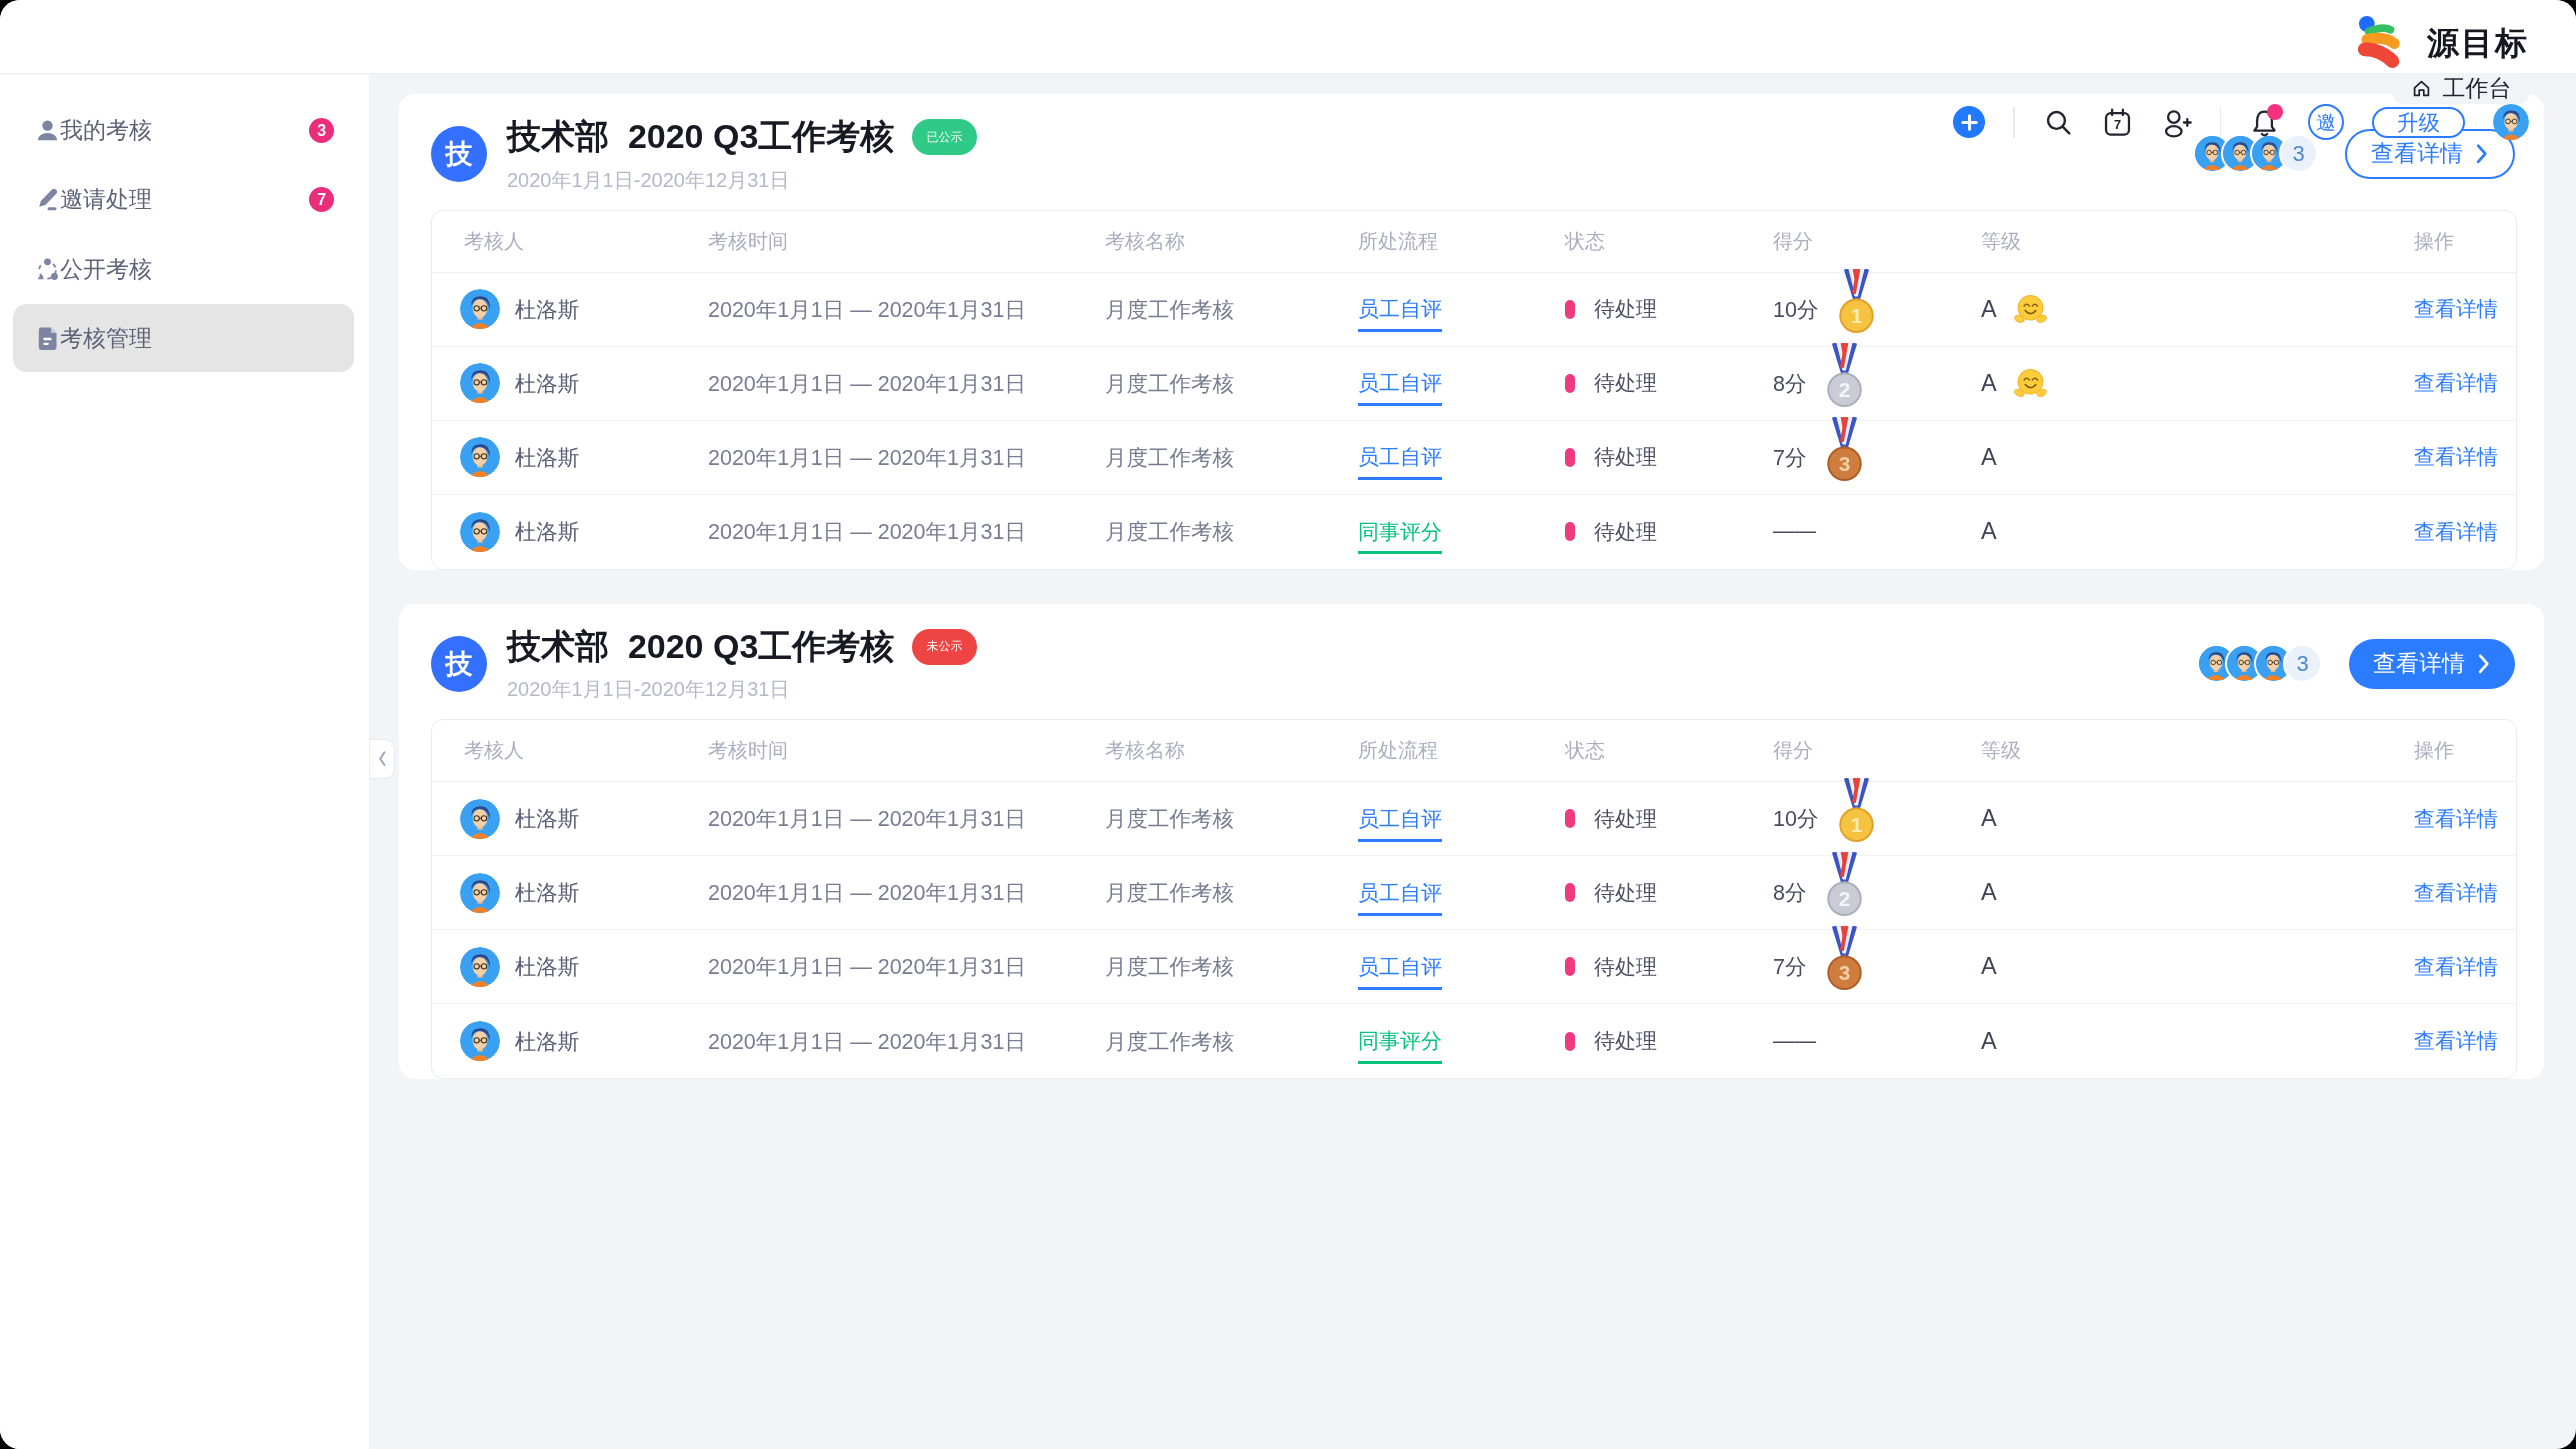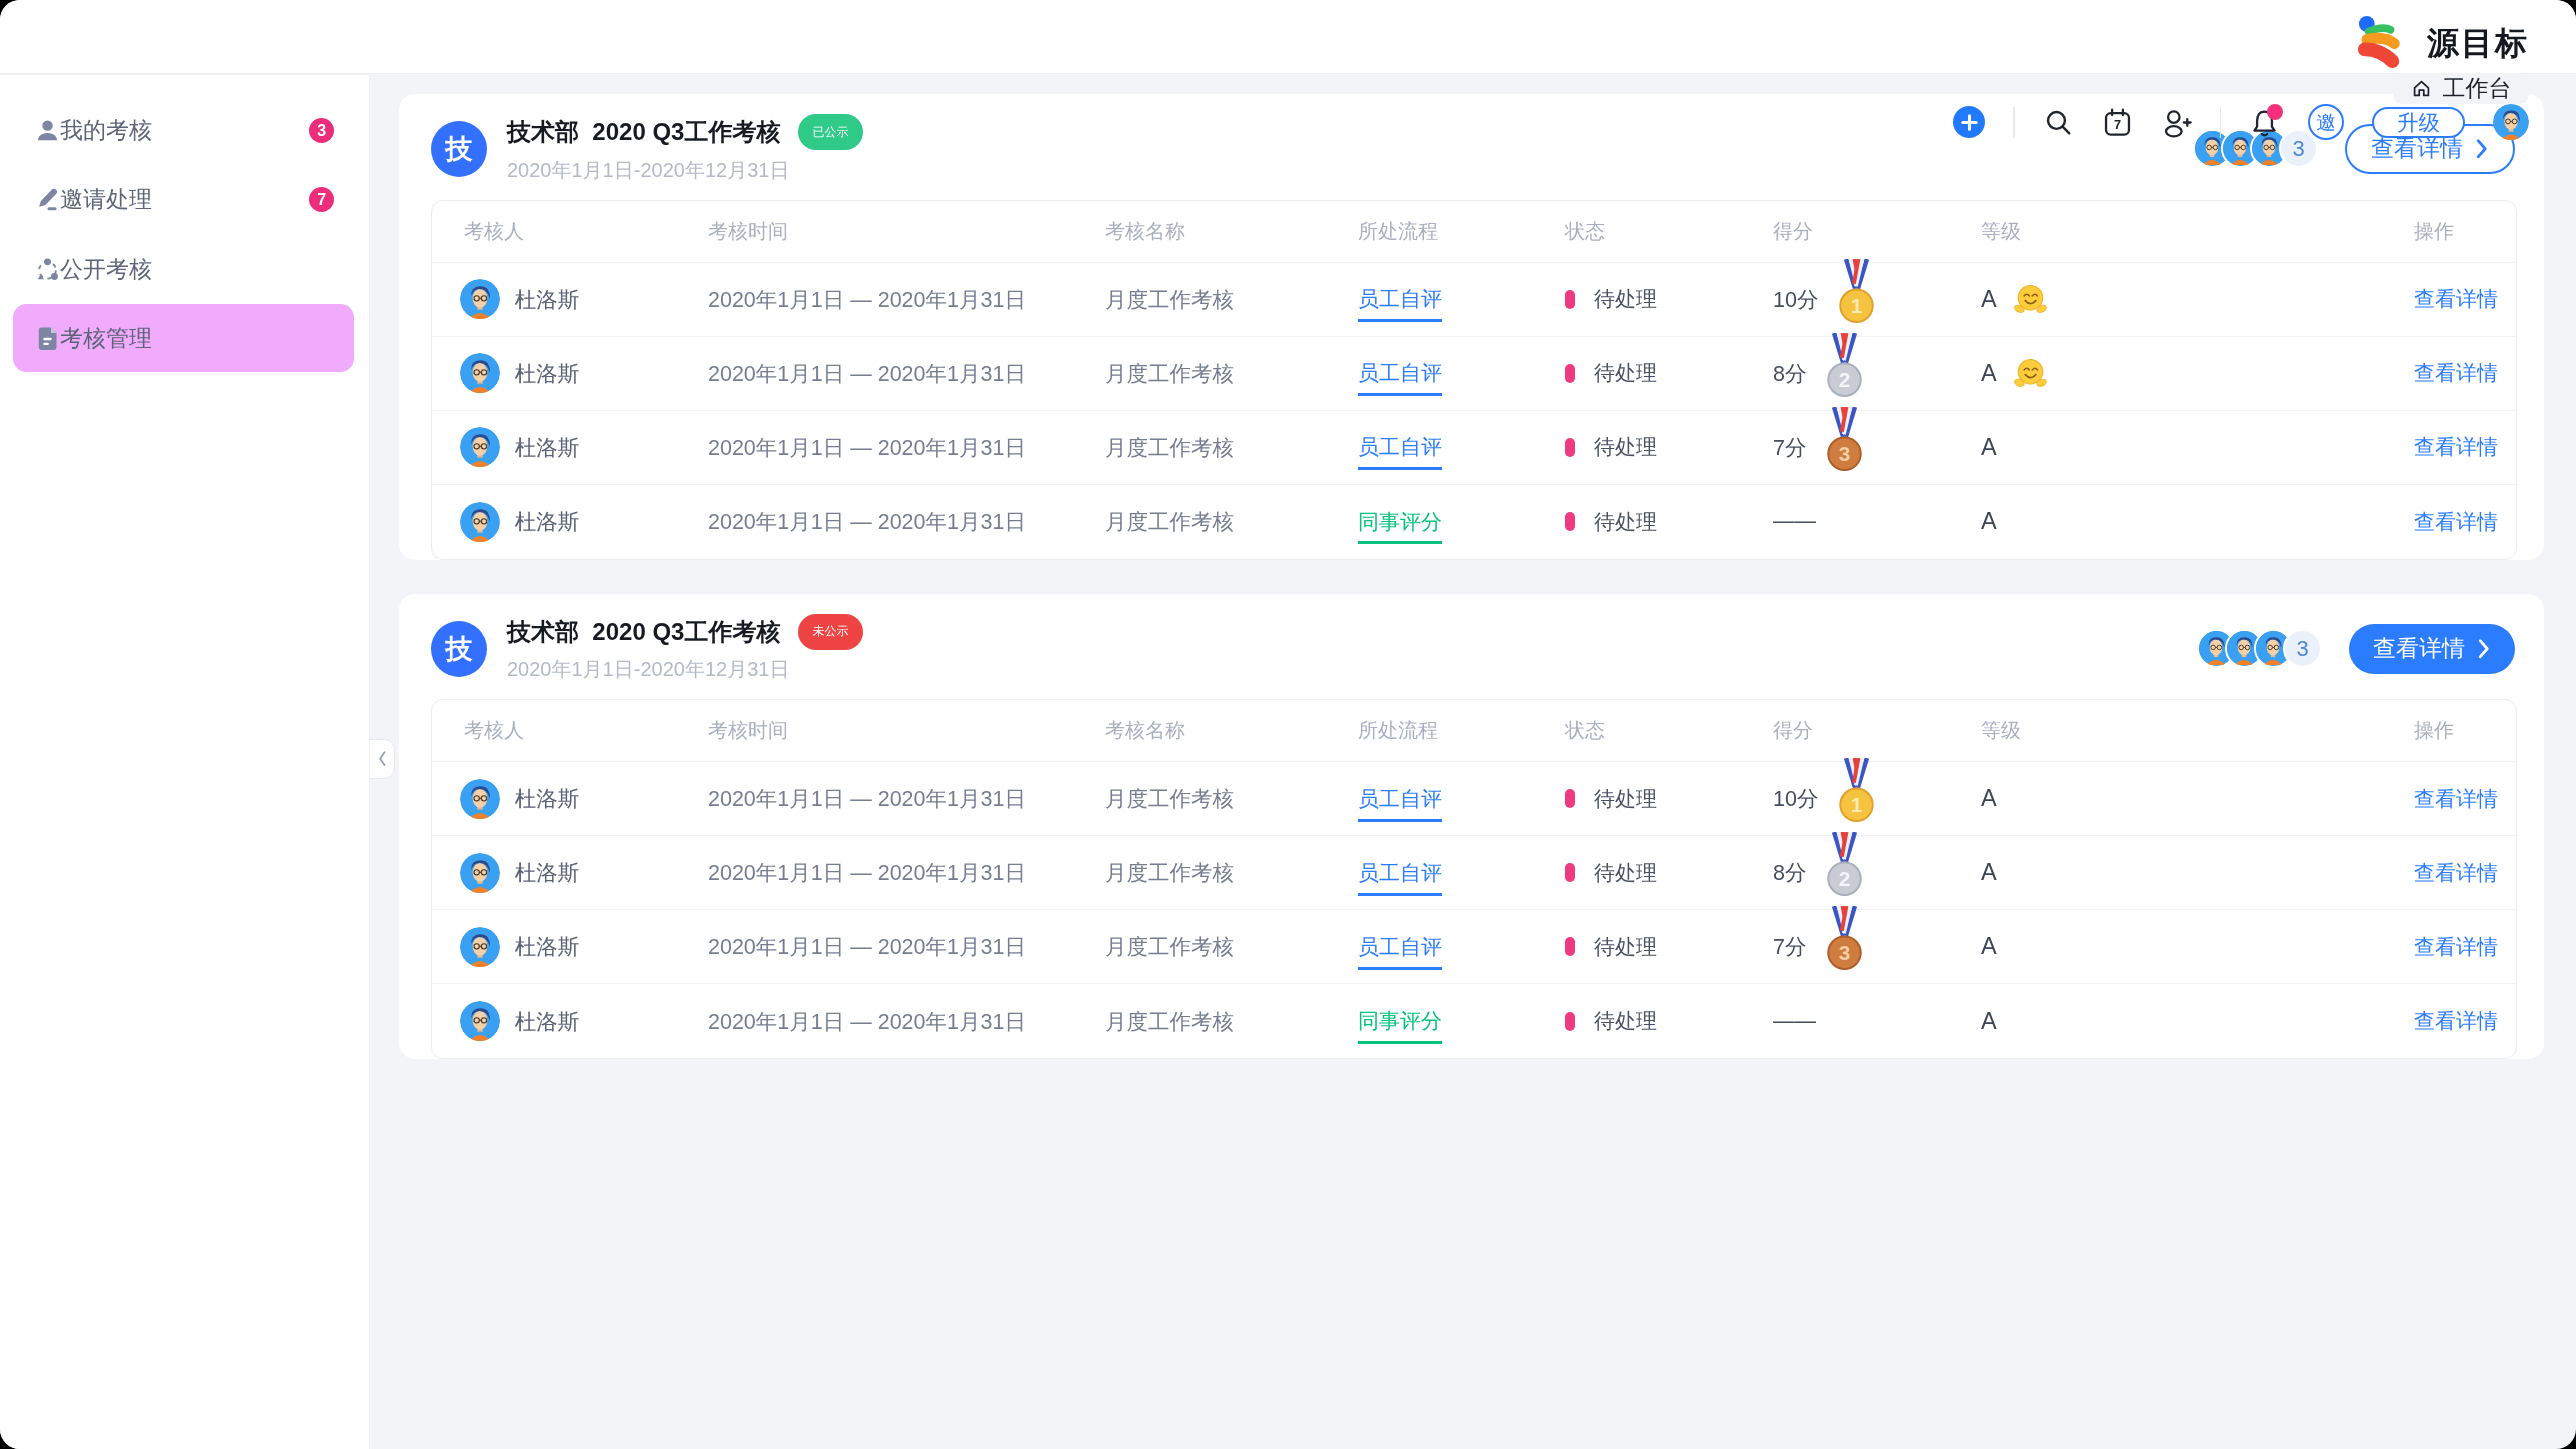--- a/index.html
+++ b/index.html
@@ -40,41 +40,41 @@
             background:#fff; }
   .tb-avatar { width:36px; height:36px; border-radius:50%; overflow:hidden; cursor:pointer; }
   .tb-avatar svg { width:36px; height:36px; display:block; }
 
   
   .sidebar { position:absolute; left:0; top:75px; bottom:0; width:370px; background:#fff;
             border-right:1.3px solid #eef0f4; padding-top:21.5px; z-index:3; }
   .side-item { margin:0 14.8px 1.3px 13.4px; height:68px; border-radius:13.4px; display:flex;
             align-items:center; padding:0 20px 0 21.5px; font-size:23px;
             color:#5d6477; cursor:pointer; }
-  .side-item.active { background:#f0abfc; }
+  .side-item.active { background:#e5e5e5; }
   .side-item svg { width:25px; height:25px; flex:none; }
   .side-badge { margin-left:auto; width:25px; height:25px; border-radius:50%;
             background:#ec2d7c; color:#fff; font-size:16px; font-weight:bold;
             display:flex; align-items:center; justify-content:center; }
   .collapse-handle { position:absolute; left:370px; top:739px; width:25px; height:40px;
             background:#fff; border:1.3px solid #e8eaf1; border-left:none;
             border-radius:0 10.7px 10.7px 0; display:flex; align-items:center;
             justify-content:center; color:#9aa1b2; font-size:21.5px; z-index:4; cursor:pointer; }
 
   
   .main { position:absolute; left:399px; top:94px; width:2145px; }
   .card { background:#fff; border-radius:16px; width:100%; }
   .card + .card { margin-top:34px; }
   .card-head { display:flex; align-items:center; padding:20px 29.5px 16px 32px; }
   .card-avatar { width:56px; height:56px; border-radius:50%; background:#3370ff; color:#fff;
             font-size:27px; font-weight:bold; display:flex; align-items:center;
             justify-content:center; flex:none; }
   .card-titles { margin-left:20px; }
   .title-row { display:flex; align-items:center; gap:17.4px; }
-  .card-title { font-size:24px; font-weight:bold; color:#171a22; white-space:pre; }
+  .card-title { font-size:34px; font-weight:bold; color:#171a22; white-space:pre; }
   .status-badge { height:36px; padding:0 14.8px; border-radius:18px; color:#fff; font-size:12px;
             display:flex; align-items:center; }
   .status-badge.published { background:#2fc988; }
   .status-badge.unpublished { background:#ef4444; }
   .card-date { font-size:20px; color:#b4b9c7; margin-top:6.7px; }
   .head-right { margin-left:auto; display:flex; align-items:center; }
   .stack { display:flex; align-items:center; }
   .stack-av { width:39px; height:39px; border-radius:50%; border:2.7px solid #fff;
             overflow:hidden; margin-left:-10.7px; background:#3aa0f2; }
   .stack-av:first-child { margin-left:0; }

